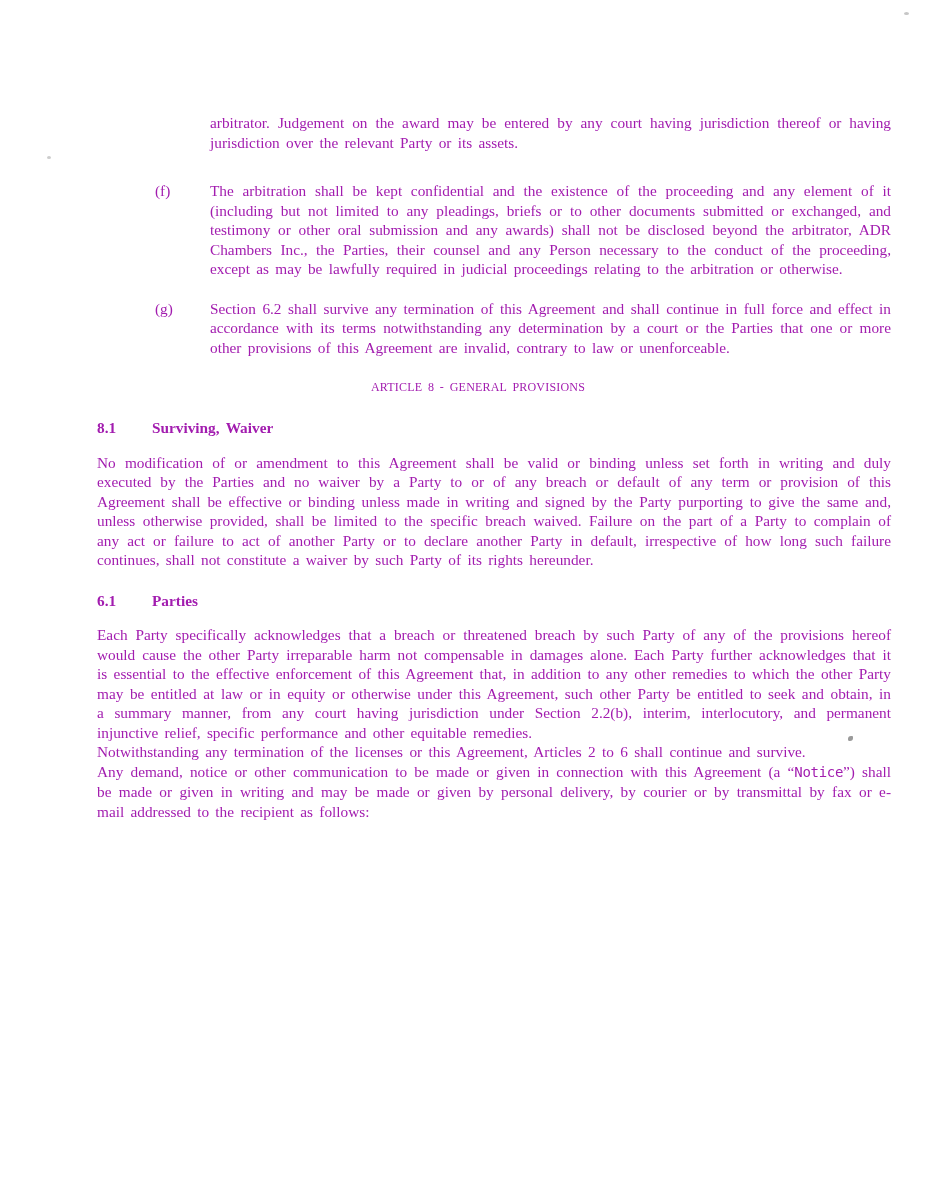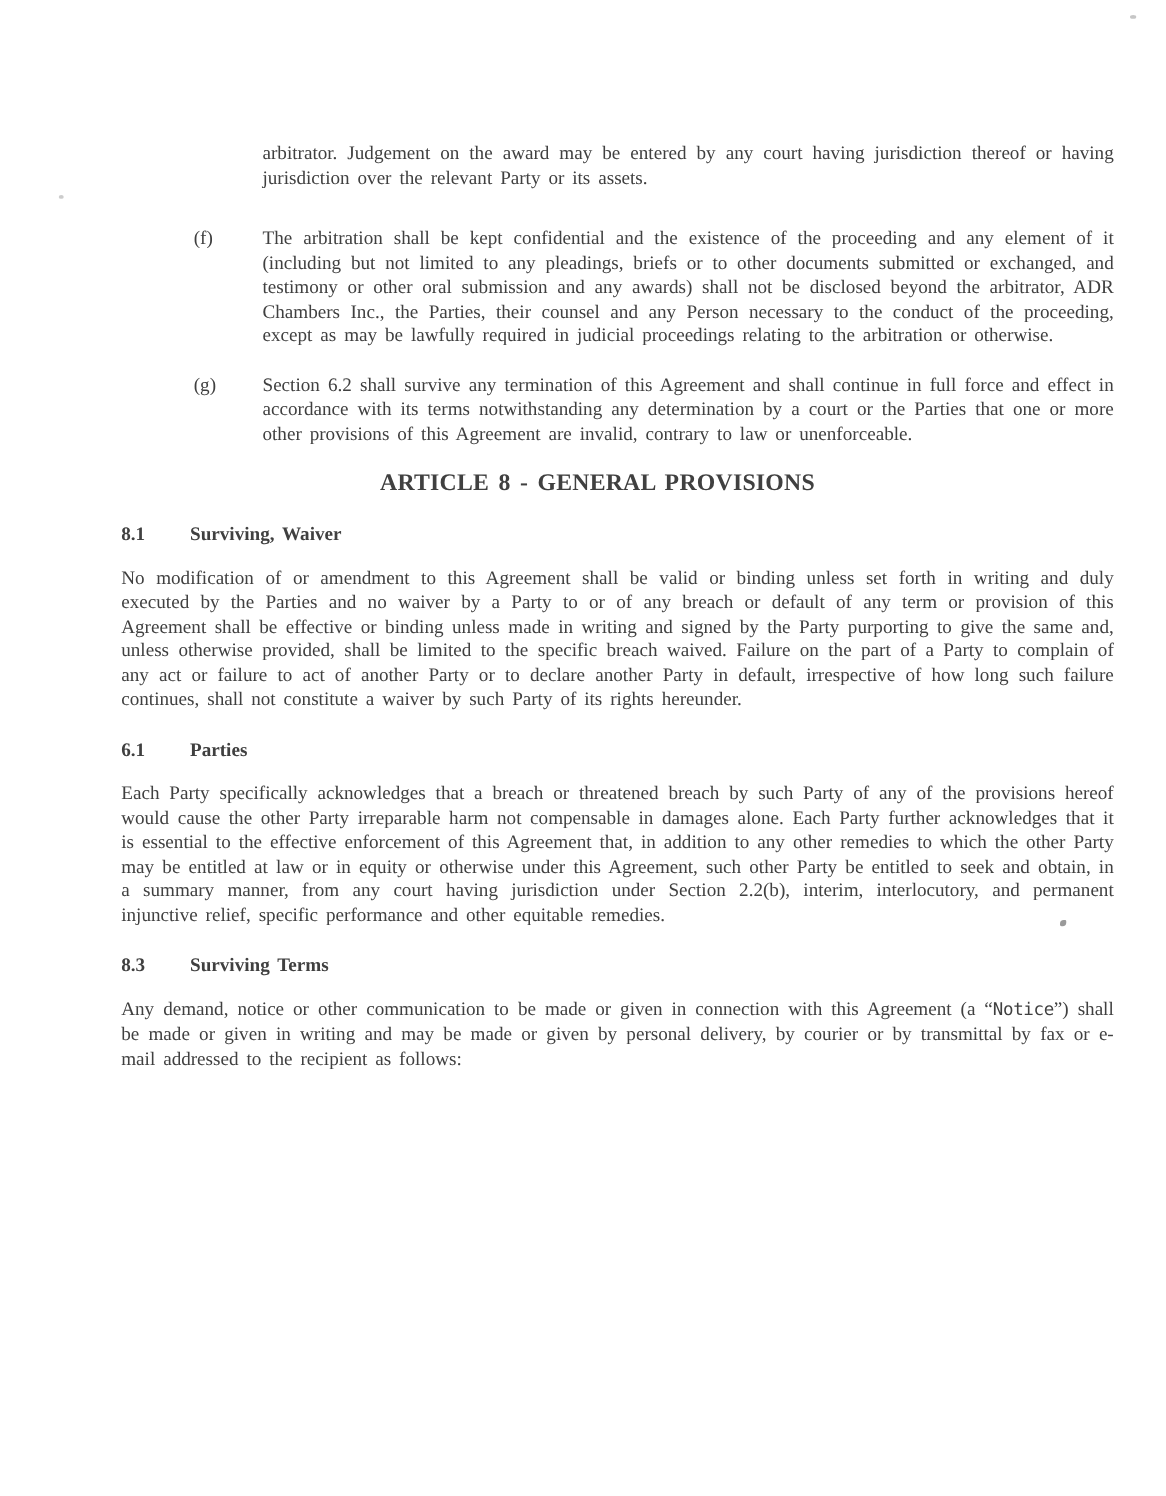--- a/index.html
+++ b/index.html
@@ -10,21 +10,21 @@
   .page {
     position: relative;
     width: 933px;
     height: 1197px;
     box-sizing: border-box;
     background: #ffffff;
     padding: 113px 42px 0 97px;
     font-family: "Liberation Serif", serif;
     font-size: 15.3px;
     line-height: 19.5px;
-    color: #404040;
+    color: #a21caf;
     word-spacing: 2.5px;
     overflow: hidden;
   }
   .para {
     margin: 0;
     text-align: justify;
   }
   .intro {
     padding-left: 113px;
     margin-bottom: 29px;
@@ -34,22 +34,22 @@
     padding-left: 58px;
     margin-bottom: 20px;
   }
   .li-label {
     flex: 0 0 55px;
   }
   .li-text {
     flex: 1;
   }
   .article-heading {
-    font-size: 19px;
-    font-weight: bold;
+    font-size: 12px;
+    font-weight: normal;
     text-align: center;
     margin: 19px 32px 0 0;
     letter-spacing: 0.2px;
     line-height: 20px;
   }
   .sec-head {
     display: flex;
     font-weight: bold;
     margin: 21px 0 15px 0;
     align-items: flex-end;
@@ -104,24 +104,21 @@
 
   <div class="section">
     <div class="sec-head">
       <span class="sec-num">6.1</span>
       <span class="sec-title">Parties</span>
     </div>
     <p class="para">Each Party specifically acknowledges that a breach or threatened breach by such Party of any of the provisions hereof would cause the other Party irreparable harm not compensable in damages alone.  Each Party further acknowledges that it is essential to the effective enforcement of this Agreement that, in addition to any other remedies to which the other Party may be entitled at law or in equity or otherwise under this Agreement, such other Party be entitled to seek and obtain, in a summary manner, from any court having jurisdiction under Section 2.2(b), interim, interlocutory, and permanent injunctive relief, specific performance and other equitable remedies.</p>
   </div>
 
   <div class="section">
-    <div class="sec-head">
-      <span class="sec-num">8.3</span>
-      <span class="sec-title">Surviving Terms</span>
-    </div>
+    <p class="para">Notwithstanding any termination of the licenses or this Agreement, Articles 2 to 6 shall continue and survive.</p>
   </div>
 
   <div class="section">
     <p class="para"><span>Any demand, notice or other communication to be made or given in connection with this Agreement (a “</span><span class="notice-term">Notice</span><span>”) shall be made or given in writing and may be made or given by personal delivery, by courier or by transmittal by fax or e-mail addressed to the recipient as follows:</span></p>
   </div>
 
   <span class="speck s1"></span>
   <span class="speck s2"></span>
   <span class="speck s3"></span>
 

